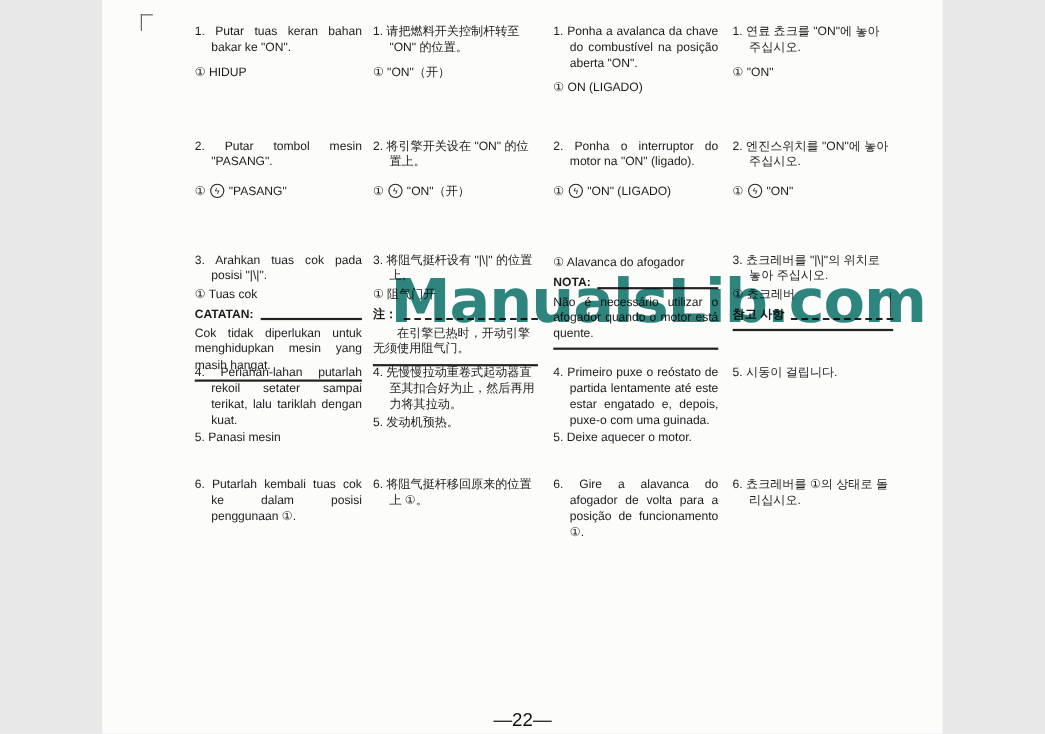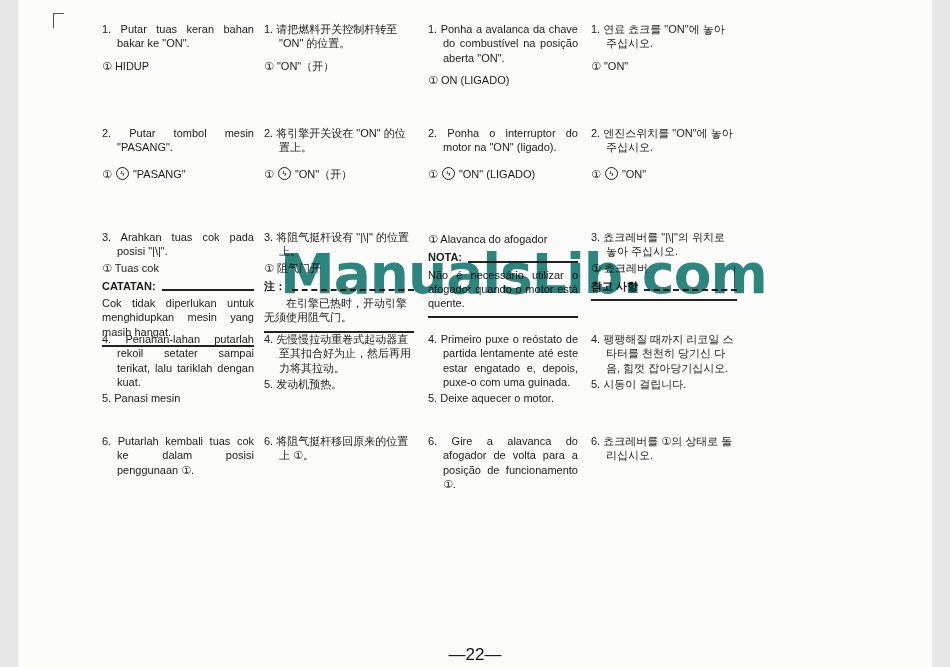--- a/index.html
+++ b/index.html
@@ -1,17 +1,17 @@
 <!DOCTYPE html>
 <html><head>
 <meta charset="utf-8">
 <style>
   html,body{margin:0;padding:0;background:#e8e8e8;}
   .page{
-    position:relative;width:914px;height:667px;margin:0 auto;
+    position:relative;width:764px;height:667px;margin:0 auto;
     background:#fcfcfb;overflow:hidden;
     font-family:"Liberation Sans","DejaVu Sans",sans-serif;
     color:#1c1c1c;
   }
   .cell{position:absolute;font-size:11px;line-height:1.3;}
   
   .c1{left:84px;width:152px;text-align:justify;}
   .c2{left:246px;width:150px;}
   .c3{left:410px;width:150px;text-align:justify;}
   .c4{left:573px;width:146px;}
@@ -159,21 +159,20 @@
   </div>
   <div class="cell c2 r4">
     <p class="step">4. 先慢慢拉动重卷式起动器直至其扣合好为止，然后再用力将其拉动。</p>
     <p class="step">5. 发动机预热。</p>
   </div>
   <div class="cell c3 r4">
     <p class="step">4. Primeiro puxe o reóstato de partida lentamente até este estar engatado e, depois, puxe-o com uma guinada.</p>
     <p class="step">5. Deixe aquecer o motor.</p>
   </div>
   <div class="cell c4 r4">
-    <p class="step">4. 팽팽해질 때까지 리코일 스타터를 천천히 당기신 다음, 힘껏 잡아당기십시오.</p>
     <p class="step">5. 시동이 걸립니다.</p>
   </div>
 
   <div class="cell c1 r5">
     <p class="step">6. Putarlah kembali tuas cok ke dalam posisi penggunaan ①.</p>
   </div>
   <div class="cell c2 r5">
     <p class="step">6. 将阻气挺杆移回原来的位置上 ①。</p>
   </div>
   <div class="cell c3 r5">

